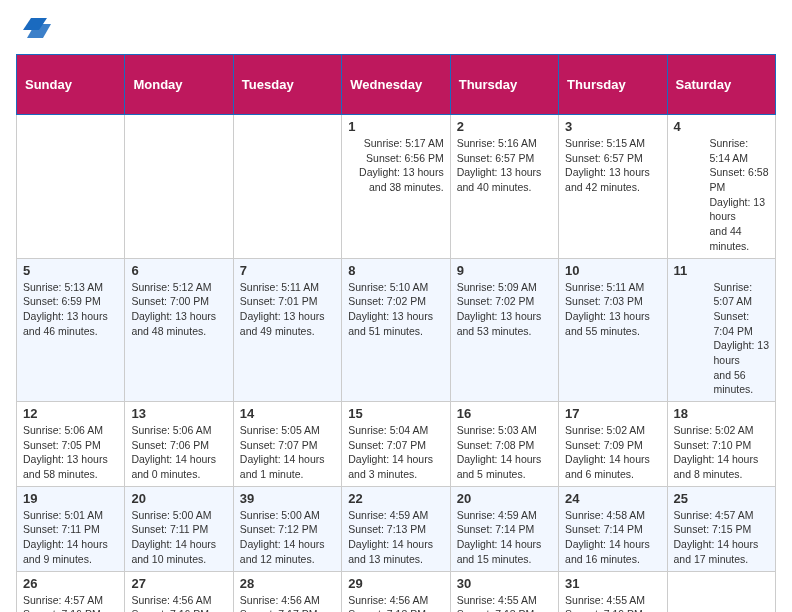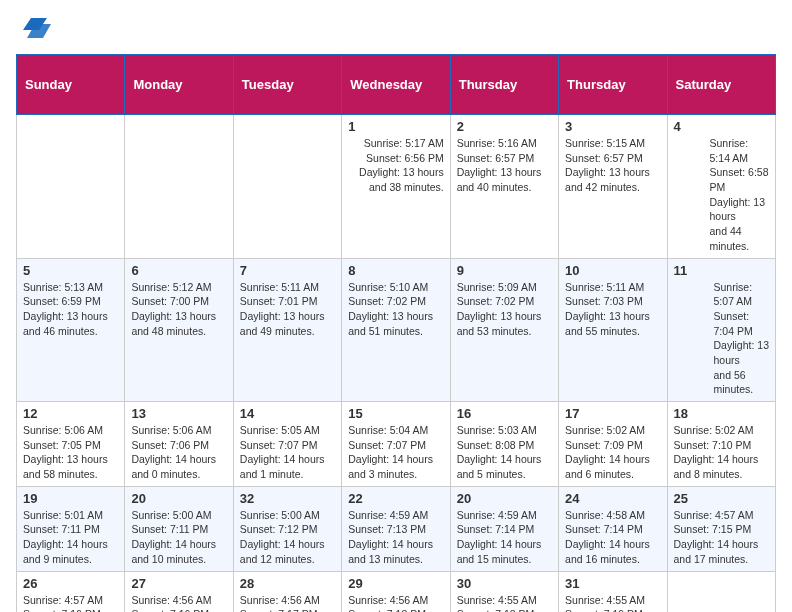--- a/index.html
+++ b/index.html
@@ -227,21 +227,21 @@
         <td>
           <div class="day-number">15</div>
           <div class="day-info" style="white-space: pre-line;">Sunrise: 5:04 AM
 Sunset: 7:07 PM
 Daylight: 14 hours
 and 3 minutes.</div>
         </td>
         <td>
           <div class="day-number">16</div>
           <div class="day-info" style="white-space: pre-line;">Sunrise: 5:03 AM
-Sunset: 8:08 PM
+Sunset: 7:08 PM
 Daylight: 14 hours
 and 5 minutes.</div>
         </td>
         <td>
           <div class="day-number">17</div>
           <div class="day-info" style="white-space: pre-line;">Sunrise: 5:02 AM
 Sunset: 7:09 PM
 Daylight: 14 hours
 and 6 minutes.</div>
         </td>
@@ -262,21 +262,21 @@
 and 9 minutes.</div>
         </td>
         <td>
           <div class="day-number">20</div>
           <div class="day-info" style="white-space: pre-line;">Sunrise: 5:00 AM
 Sunset: 7:11 PM
 Daylight: 14 hours
 and 10 minutes.</div>
         </td>
         <td>
-          <div class="day-number">32</div>
+          <div class="day-number">39</div>
           <div class="day-info" style="white-space: pre-line;">Sunrise: 5:00 AM
 Sunset: 7:12 PM
 Daylight: 14 hours
 and 12 minutes.</div>
         </td>
         <td>
           <div class="day-number">22</div>
           <div class="day-info" style="white-space: pre-line;">Sunrise: 4:59 AM
 Sunset: 7:13 PM
 Daylight: 14 hours

